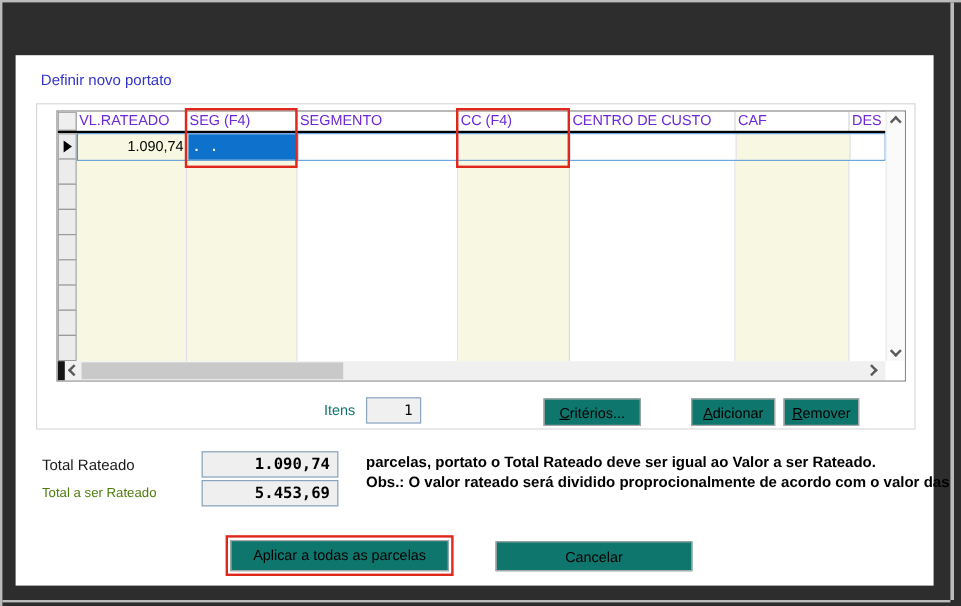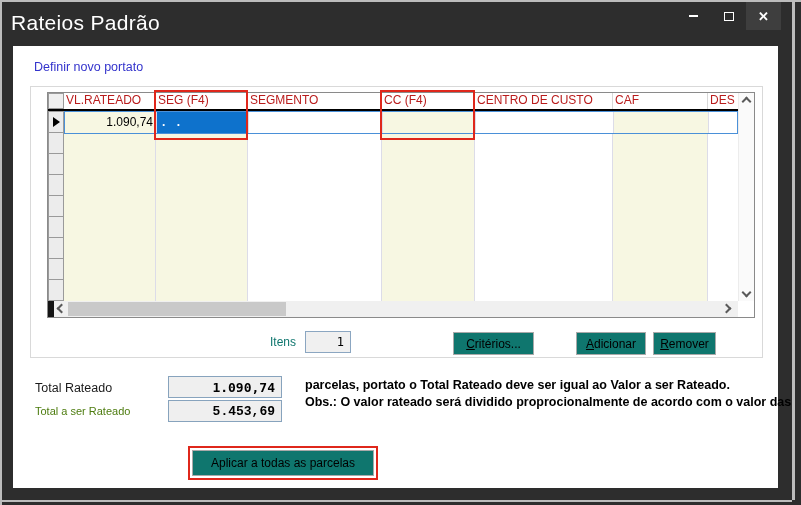--- a/index.html
+++ b/index.html
@@ -21,21 +21,21 @@
 
   .client { position:absolute; left:13px; top:46px; width:765px; height:442px; background:#ffffff; }
 
   .gb-caption { position:absolute; left:21px; top:14px; font-size:12.5px; color:#3333cc; }
   .groupbox { position:absolute; left:17px; top:40px; width:733px; height:272px; border:1px solid #d9d9d9; }
 
   
   .grid { position:absolute; left:34px; top:46px; width:708px; height:226px; border:1px solid #8a8a8a; background:#fff; }
   .grid-inner { position:relative; width:706px; height:224px; overflow:hidden; }
   .ghead { position:absolute; left:0; top:0; width:690px; height:16px; display:flex; }
-  .hcell { border-right:1px solid #d8d8d8; font-size:12px; line-height:15px; padding-left:2px; white-space:nowrap; overflow:hidden; color:#b91c1c; }
+  .hcell { border-right:1px solid #d8d8d8; font-size:12px; line-height:15px; padding-left:2px; white-space:nowrap; overflow:hidden; color:#6d28d9; }
   .hsel { width:16px; background:#efefef; border:1px solid #9a9a9a; }
   .ghead-line { position:absolute; left:0; top:16px; width:690px; height:2px; background:#000; }
   .w-vl{width:92px}.w-seg{width:92px}.w-segm{width:134px}.w-cc{width:93px}.w-cdc{width:138px}.w-caf{width:95px}.w-des{flex:1;border-right:none}
 
   .gbody { position:absolute; left:0; top:18px; width:690px; height:190px; }
   .stripes { position:absolute; left:16px; top:0; width:674px; height:100%; display:flex; }
   .stripe { height:100%; border-right:1px solid #dcdce8; }
   .bg-cream { background:#f7f7e2; } .bg-white { background:#ffffff; }
 
   .rowheads { position:absolute; left:0; top:0; width:16px; height:100%; overflow:hidden; }
@@ -81,45 +81,31 @@
   .b-crit { left:440px; top:286px; width:81px; height:23px; }
   .b-add  { left:563px; top:286px; width:70px; height:23px; }
   .b-rem  { left:640px; top:286px; width:63px; height:23px; }
   .accel { text-decoration:underline; }
 
   .tot-lab1 { position:absolute; left:22px; top:335px; font-size:12.5px; color:#1a1a1a; }
   .tot-lab2 { position:absolute; left:22px; top:359px; font-size:11px; font-weight:normal; color:#4d7c0f; }
   .tot-box { position:absolute; left:155px; width:114px; height:22px; background:#efefef; border:1px solid #87a3bd;
              font-family:"DejaVu Sans Mono", monospace; font-size:13px; font-weight:600; text-align:right;
              padding:3px 6px 0 0; color:#000; }
-  .tot-box1 { top:330px; } .tot-box2 { top:354px;font-family:Liberation Mono, monospace; }
+  .tot-box1 { top:330px; } .tot-box2 { top:354px; }
 
   .obs { position:absolute; left:292px; top:331px; width:492px; font-size:12.5px; font-weight:bold; line-height:17px; color:#000; }
 
   .b-aplicar { left:179px; top:404px; width:182px; height:26px; }
   .b-cancel  { left:400px; top:405px; width:164px; height:25px; }
 </style>
 </head>
 <body>
 
 <div class="window">
-  <div class="titlebar">
-    <div class="title">Rateios Padrão</div>
-    <div class="controls">
-      <div class="ctrl">
-        <span class="min-glyph"></span>
-      </div>
-      <div class="ctrl">
-        <span class="max-glyph"></span>
-      </div>
-      <div class="ctrl close">
-        <span>✕</span>
-      </div>
-    </div>
-  </div>
 
   <div class="client">
 
     <div class="gb-caption">Definir novo portato</div>
     <div class="groupbox"></div>
 
     <div class="grid">
       <div class="grid-inner">
         <div class="ghead">
           <div class="hcell hsel"></div>
@@ -209,20 +195,21 @@
     <div class="tot-lab2">Total a ser Rateado</div>
     <div class="tot-box tot-box2">5.453,69</div>
 
     <div class="obs">
       <div>parcelas, portato o Total Rateado deve ser igual ao Valor a ser Rateado.</div>
       <div>Obs.: O valor rateado será dividido proprocionalmente de acordo com o valor das</div>
     </div>
 
     <div class="btn b-aplicar">Aplicar a todas as parcelas</div>
     <div class="redbox rb-aplicar"></div>
+    <div class="btn b-cancel">Cancelar</div>
 
   </div>
 
   <div class="edge edge-top"></div>
   <div class="edge edge-left"></div>
   <div class="edge edge-right"></div>
   <div class="edge edge-bottom"></div>
 </div>
 
 </body></html>

